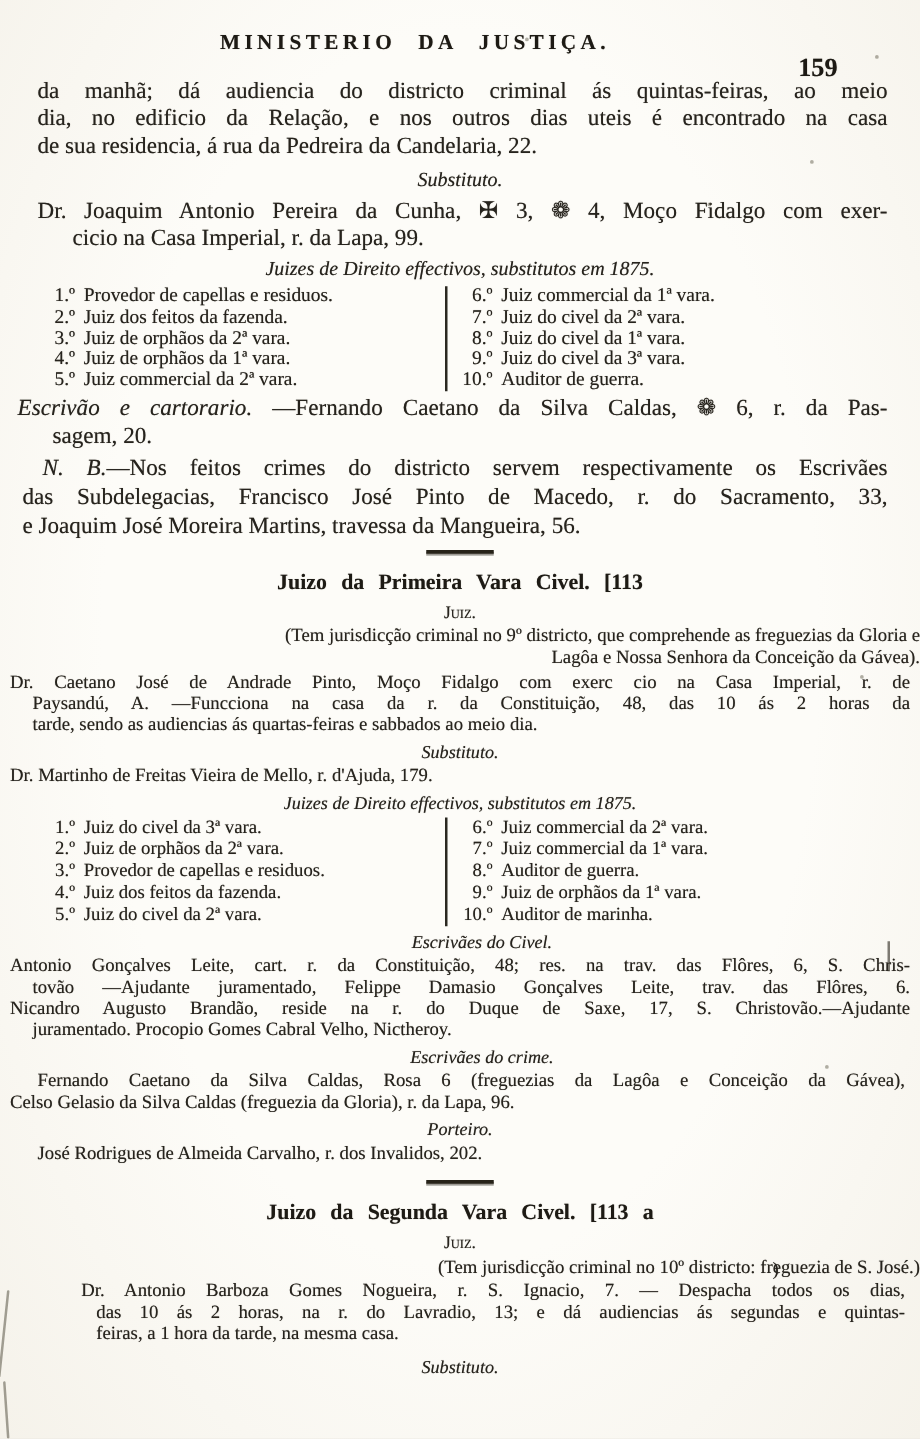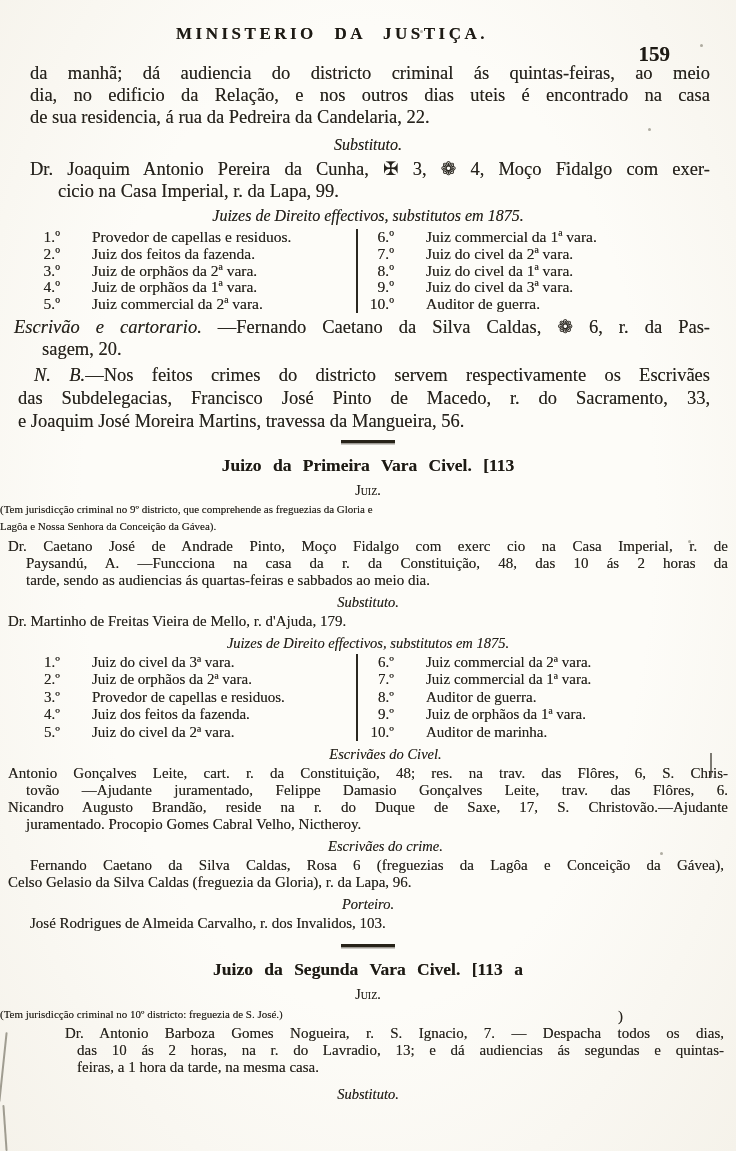--- a/index.html
+++ b/index.html
@@ -35,29 +35,29 @@
   .ihead.sm{font-size:14.5px;line-height:16px;margin-top:5px;margin-bottom:3px;}
   .it{font-style:italic;}
   
   .list{display:flex;margin-top:3px;}
   .list .colL{width:356px;box-sizing:border-box;padding-left:28px;}
   .list .colR{flex:1;border-left:2px solid #2b2821;padding-left:4px;}
   .list .li{display:flex;}
   .list1{font-size:15.5px;line-height:16.8px;}
   .list2{font-size:15px;line-height:17.4px;}
   .num{width:32px;text-align:right;flex:0 0 auto;}
-  .lbl{padding-left:7px;white-space:nowrap;margin-left:25px;}
+  .lbl{padding-left:7px;white-space:nowrap;}
   
   .rule{width:54px;height:3px;background:#262218;margin:7px auto 0 auto;box-shadow:0 1.5px 0 rgba(38,34,24,.45);}
   .stitle{
     text-align:center;font-weight:bold;font-size:17.5px;line-height:22px;
     margin-top:11px;word-spacing:7px;color:#1d1a14;
   }
   .juiz{text-align:center;font-variant:small-caps;font-size:14px;line-height:14px;margin-top:8px;}
-  .note{text-align:left;font-size:11px;line-height:17px;margin-top:3px;}
+  .note{text-align:right;font-size:15px;line-height:17px;margin-top:3px;}
   .mt2{margin-top:2px;margin-left:35px;} .mt3{margin-top:3px;} .mt4{margin-top:4px;}
   
   .art{position:absolute;background:#3a362c;}
   .speck{position:absolute;width:3px;height:3px;border-radius:50%;background:#55503f;opacity:.45;}
   .stray{position:absolute;font-size:15px;color:#26231d;}
   .scratch{position:absolute;width:2px;background:#4a4536;opacity:.5;border-radius:2px;}
 </style>
 </head>
 <body>
 
@@ -222,21 +222,21 @@
 
   <div class="ihead sm mt2">Escrivães do crime.</div>
 
   <div class="small-block norm">
     <div class="jl">Fernando Caetano da Silva Caldas, Rosa 6 (freguezias da Lagôa e Conceição da Gávea),</div>
     <div class="ll" style="padding-left:0;margin-left:-22px;">Celso Gelasio da Silva Caldas (freguezia da Gloria), r. da Lapa, 96.</div>
   </div>
 
   <div class="ihead sm mt3">Porteiro.</div>
   <div class="small-block norm">
-    <div class="ll">José Rodrigues de Almeida Carvalho, r. dos Invalidos, 103.</div>
+    <div class="ll">José Rodrigues de Almeida Carvalho, r. dos Invalidos, 202.</div>
   </div>
 
   <div class="rule" style="margin-top:12px;"></div>
 
   <div class="stitle">Juizo da Segunda Vara Civel. [113 a</div>
   <div class="juiz">Juiz.</div>
 
   <div class="note mt4">
     <div>(Tem jurisdicção criminal no 10º districto: freguezia de S. José.)</div>
   </div>

